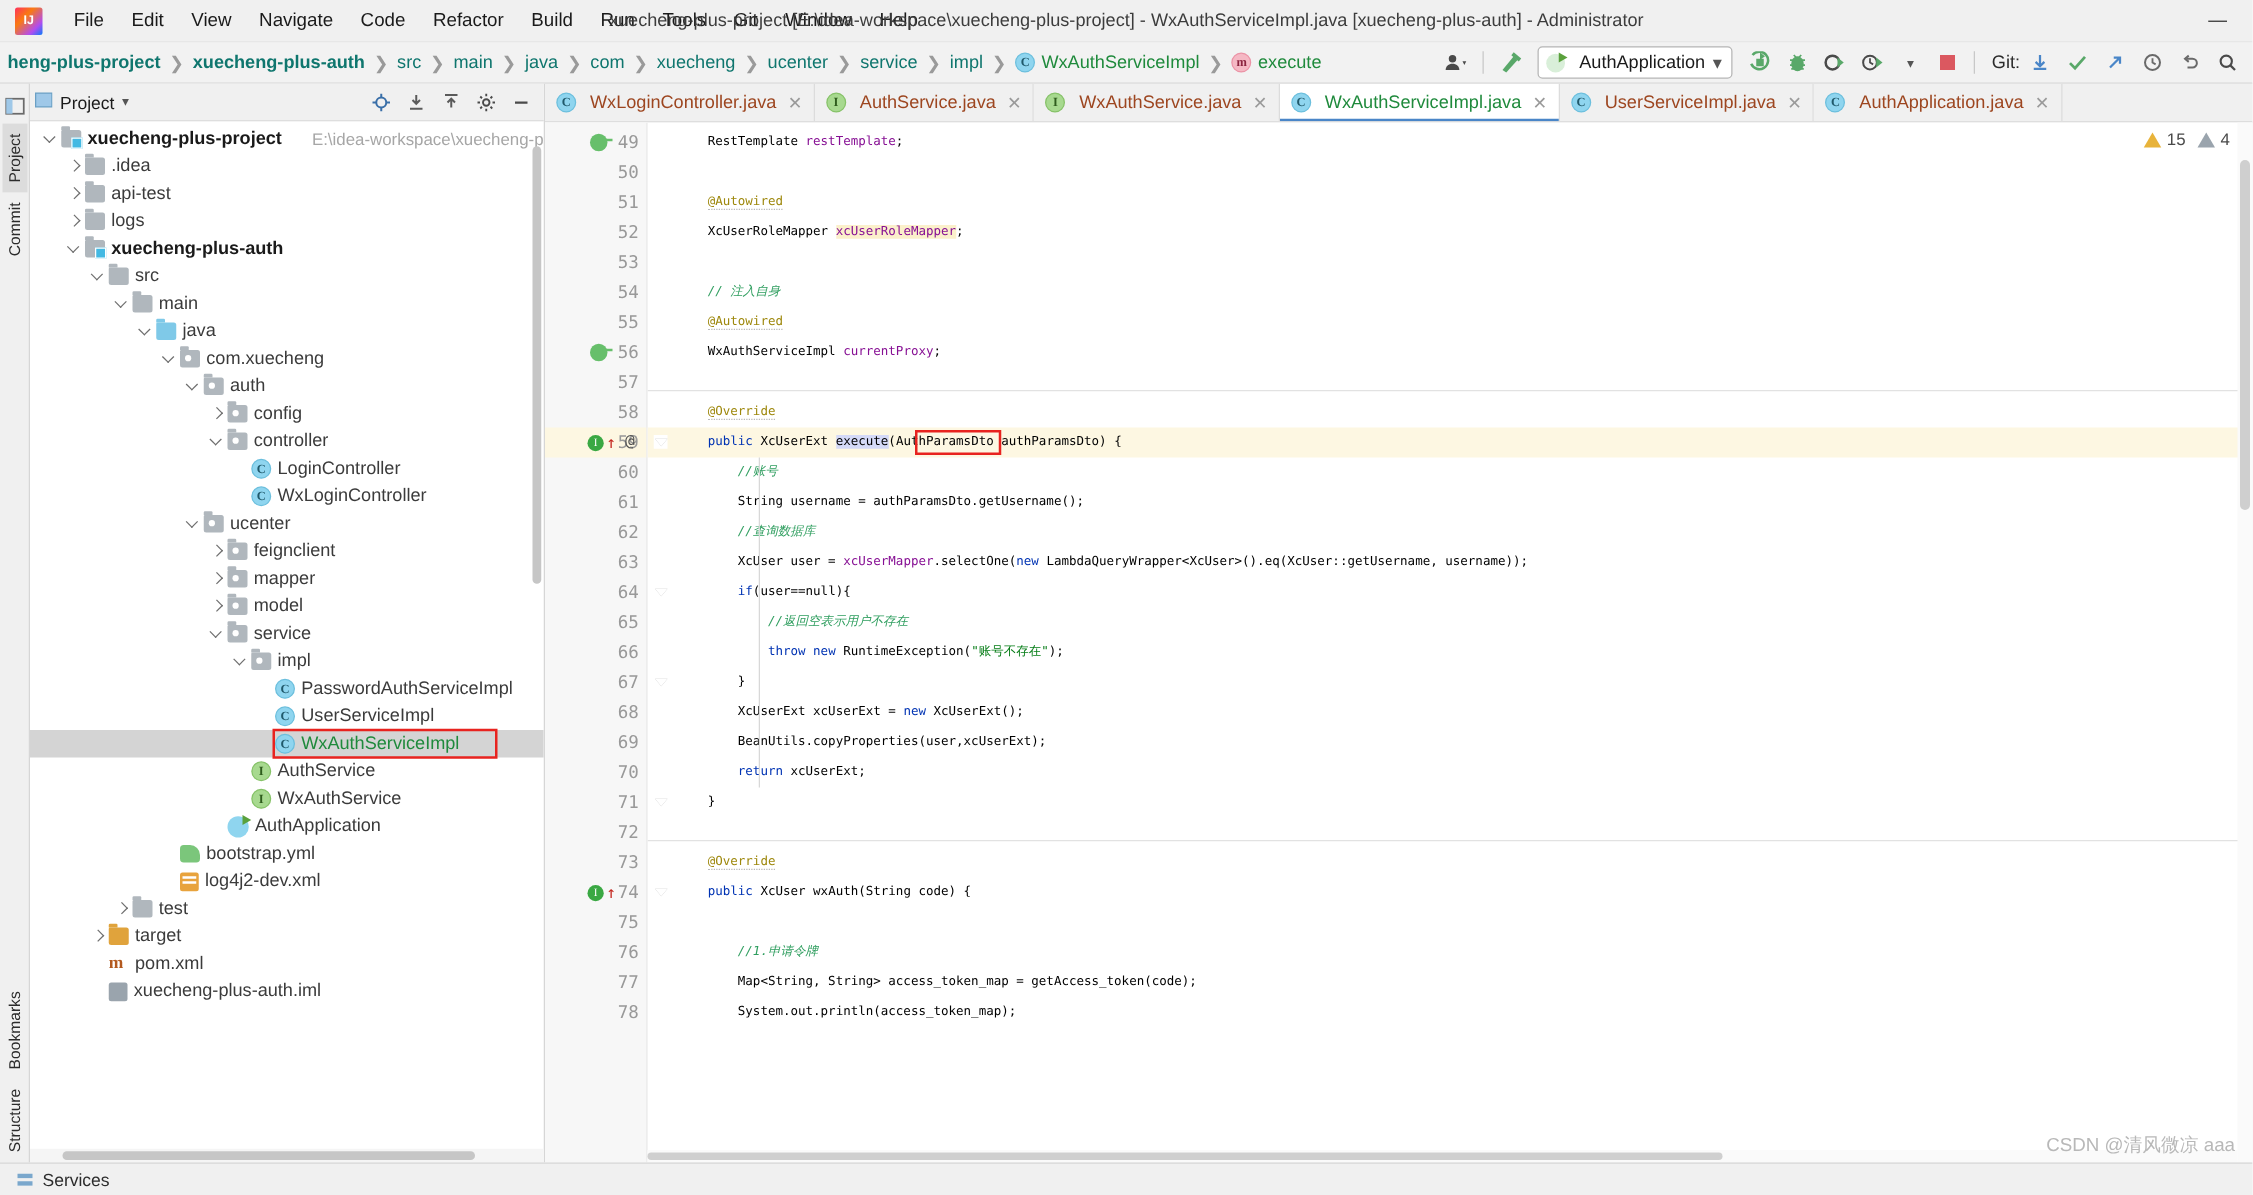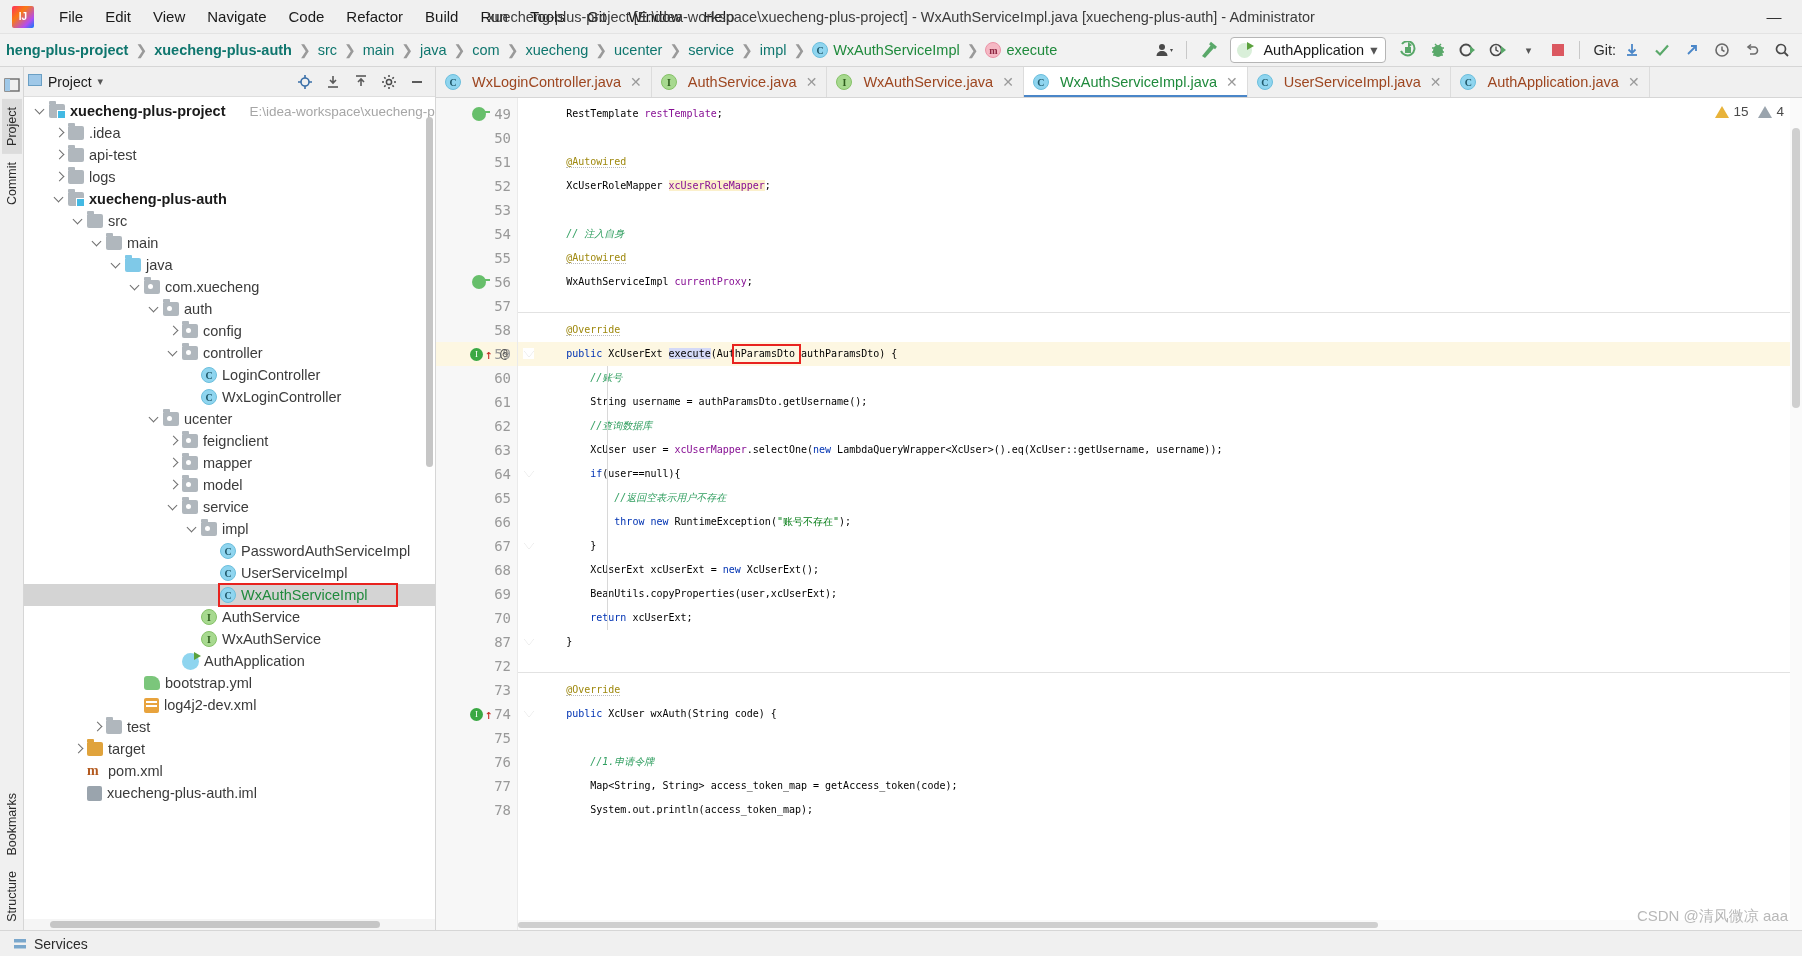--- a/index.html
+++ b/index.html
@@ -815,21 +815,21 @@
             <div class="gl">
               <span>68</span>
             </div>
             <div class="gl">
               <span>69</span>
             </div>
             <div class="gl">
               <span>70</span>
             </div>
             <div class="gl">
-              <span>87</span>
+              <span>71</span>
             </div>
             <div class="gl">
               <span>72</span>
             </div>
             <div class="gl">
               <span>73</span>
             </div>
             <div class="gl">
               <span class="gmark" style="left: 34px;">
                 <span class="impl-dot">I</span>

